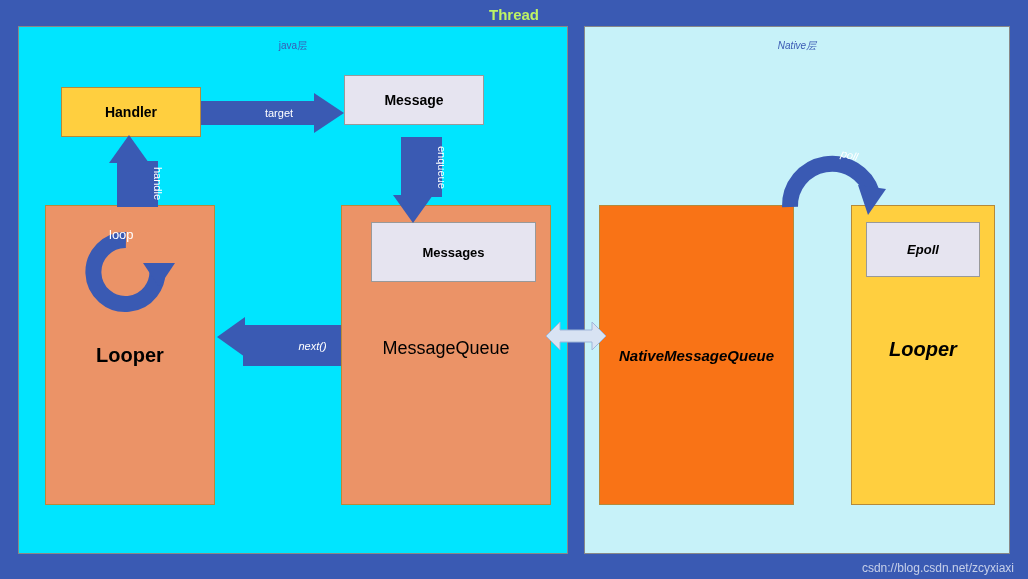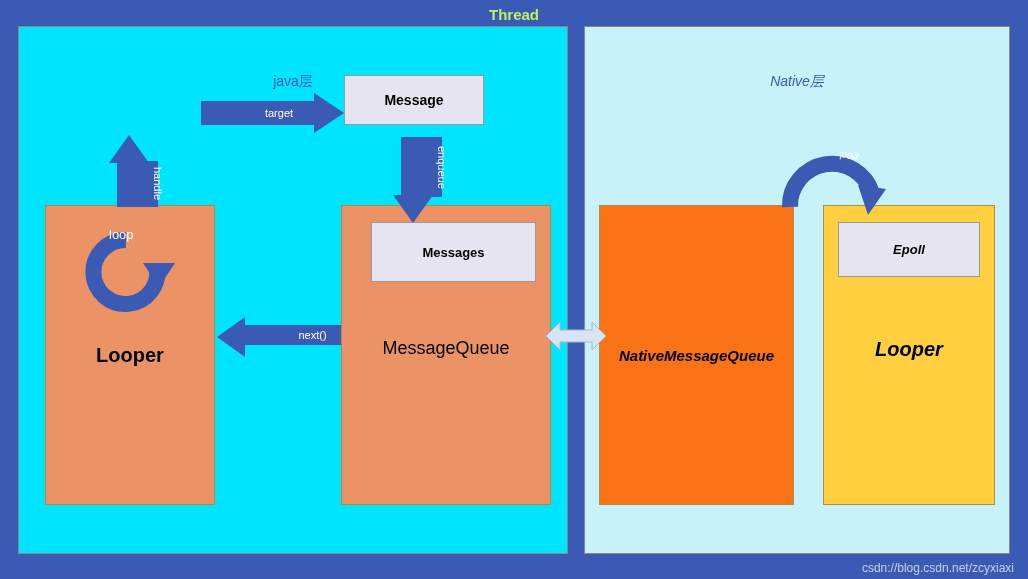--- a/index.html
+++ b/index.html
@@ -2,48 +2,51 @@
 <html><head>
 <meta charset="utf-8">
 <style>
   * { box-sizing: border-box; margin: 0; padding: 0; }
   body { font-family: Arial, sans-serif; background: #fff; }
   .canvas { position: relative; width: 1028px; height: 579px; background: #3a5ab3; }
   .thread-title { position: absolute; top: 6px; left: 50%; transform: translateX(-50%); font-weight: bold; font-size: 15px; color: #bef264; }
   .panel { position: absolute; top: 26px; height: 528px; border: 1px solid #888; }
   .java-panel { left: 18px; width: 550px; background: #00e5ff; }
   .native-panel { right: 18px; width: 426px; background: #c7f2f9; font-style: italic; }
-  .panel-title { position: absolute; top: 12px; left: 50%; transform: translateX(-50%); color: #3a5ab3; font-size: 14px; margin-top: 34px; }
+  .panel-title { position: absolute; top: 12px; left: 50%; transform: translateX(-50%); color: #3a5ab3; font-size: 10px; }
   .box { position: absolute; border: 1px solid #b58a3a; }
   .handler-box { left: 42px; top: 60px; width: 140px; height: 50px; background: #ffcf3f; display: flex; align-items: center; justify-content: center; font-weight: bold; font-size: 14px; }
   .message-box { left: 325px; top: 48px; width: 140px; height: 50px; background: #e6e4f0; border: 1px solid #999; display: flex; align-items: center; justify-content: center; font-weight: bold; font-size: 14px; }
   .looper-box { left: 26px; top: 178px; width: 170px; height: 300px; background: #eb9367; display: flex; align-items: center; justify-content: center; }
   .mq-box { left: 322px; top: 178px; width: 210px; height: 300px; background: #eb9367; }
   .messages-inner { position: absolute; left: 29px; top: 16px; right: 14px; height: 60px; background: #e6e4f0; border: 1px solid #999; display: flex; align-items: center; justify-content: center; font-weight: bold; font-size: 13px; }
   .mq-label { position: absolute; top: 132px; left: 0; right: 0; text-align: center; font-weight: normal; font-size: 18px; }
   .big-label { font-weight: bold; font-size: 20px; }
   .nmq-box { left: 14px; top: 178px; width: 195px; height: 300px; background: #f97316; display: flex; align-items: center; justify-content: center; }
-  .nlooper-box { right: 14px; top: 178px; width: 172px; height: 300px; background: #ffcf3f; padding-left: 19px; }
+  .nlooper-box { right: 14px; top: 178px; width: 144px; height: 300px; background: #ffcf3f; padding-left: 19px; }
   .epoll-inner { position: absolute; left: 14px; top: 16px; right: 14px; height: 55px; background: #e6e4f0; border: 1px solid #999; display: flex; align-items: center; justify-content: center; font-weight: bold; font-size: 13px; }
   .nlooper-label { position: absolute; top: 132px; left: 0; right: 0; text-align: center; font-weight: bold; font-size: 20px; }
   .arrow { position: absolute; }
   .arrow-body { background: #3a5ab3; position: absolute; display: flex; align-items: center; justify-content: center; color: #fff; font-size: 11px; padding-left: 41px; }
   .arrow-body.vert { writing-mode: vertical-rl; }
   .watermark { position: absolute; right: 14px; bottom: 4px; color: rgba(255,255,255,0.7); font-size: 12px; }
   svg { position: absolute; overflow: visible; }
 </style>
 </head>
 <body>
 
 <div class="canvas">
   <div class="thread-title">Thread</div>
 
   <div class="panel java-panel">
     <div class="panel-title">java层</div>
 
+    <div class="box handler-box">
+      <span>Handler</span>
+    </div>
 
     <div class="box message-box">
       <span>Message</span>
     </div>
 
     <div class="box looper-box">
       <span class="big-label">Looper</span>
     </div>
 
     <div class="box mq-box">
@@ -77,21 +80,21 @@
         </svg>
       <div class="arrow-body vert" style="left:0; top:24px; width:24px; height:46px;">
           <span>handle</span>
         </div>
     </div>
 
     <div class="arrow" style="left:196px; top:298px; width:126px; height:24px;">
       <svg style="left:0; top:-8px;" width="30" height="40">
           <polygon points="30,0 30,40 2,20" fill="#3a5ab3"></polygon>
         </svg>
-      <div class="arrow-body" style="left:28px; top:0; width:98px; height:20px;">
+      <div class="arrow-body" style="left:28px; top:0; width:98px; height:41px;font-style:italic;">
           <span>next()</span>
         </div>
     </div>
 
     <svg style="left:52px; top:198px;" width="110" height="90">
       <path d="M 55 15 A 32 32 0 1 0 86 42" fill="none" stroke="#3a5ab3" stroke-width="16"></path>
       <polygon points="72,38 104,38 88,62" fill="#3a5ab3"></polygon>
     </svg>
     <div style="position:absolute; left:90px; top:200px; color:#fff; font-size:13px;text-align:center;">loop</div>
   </div>

